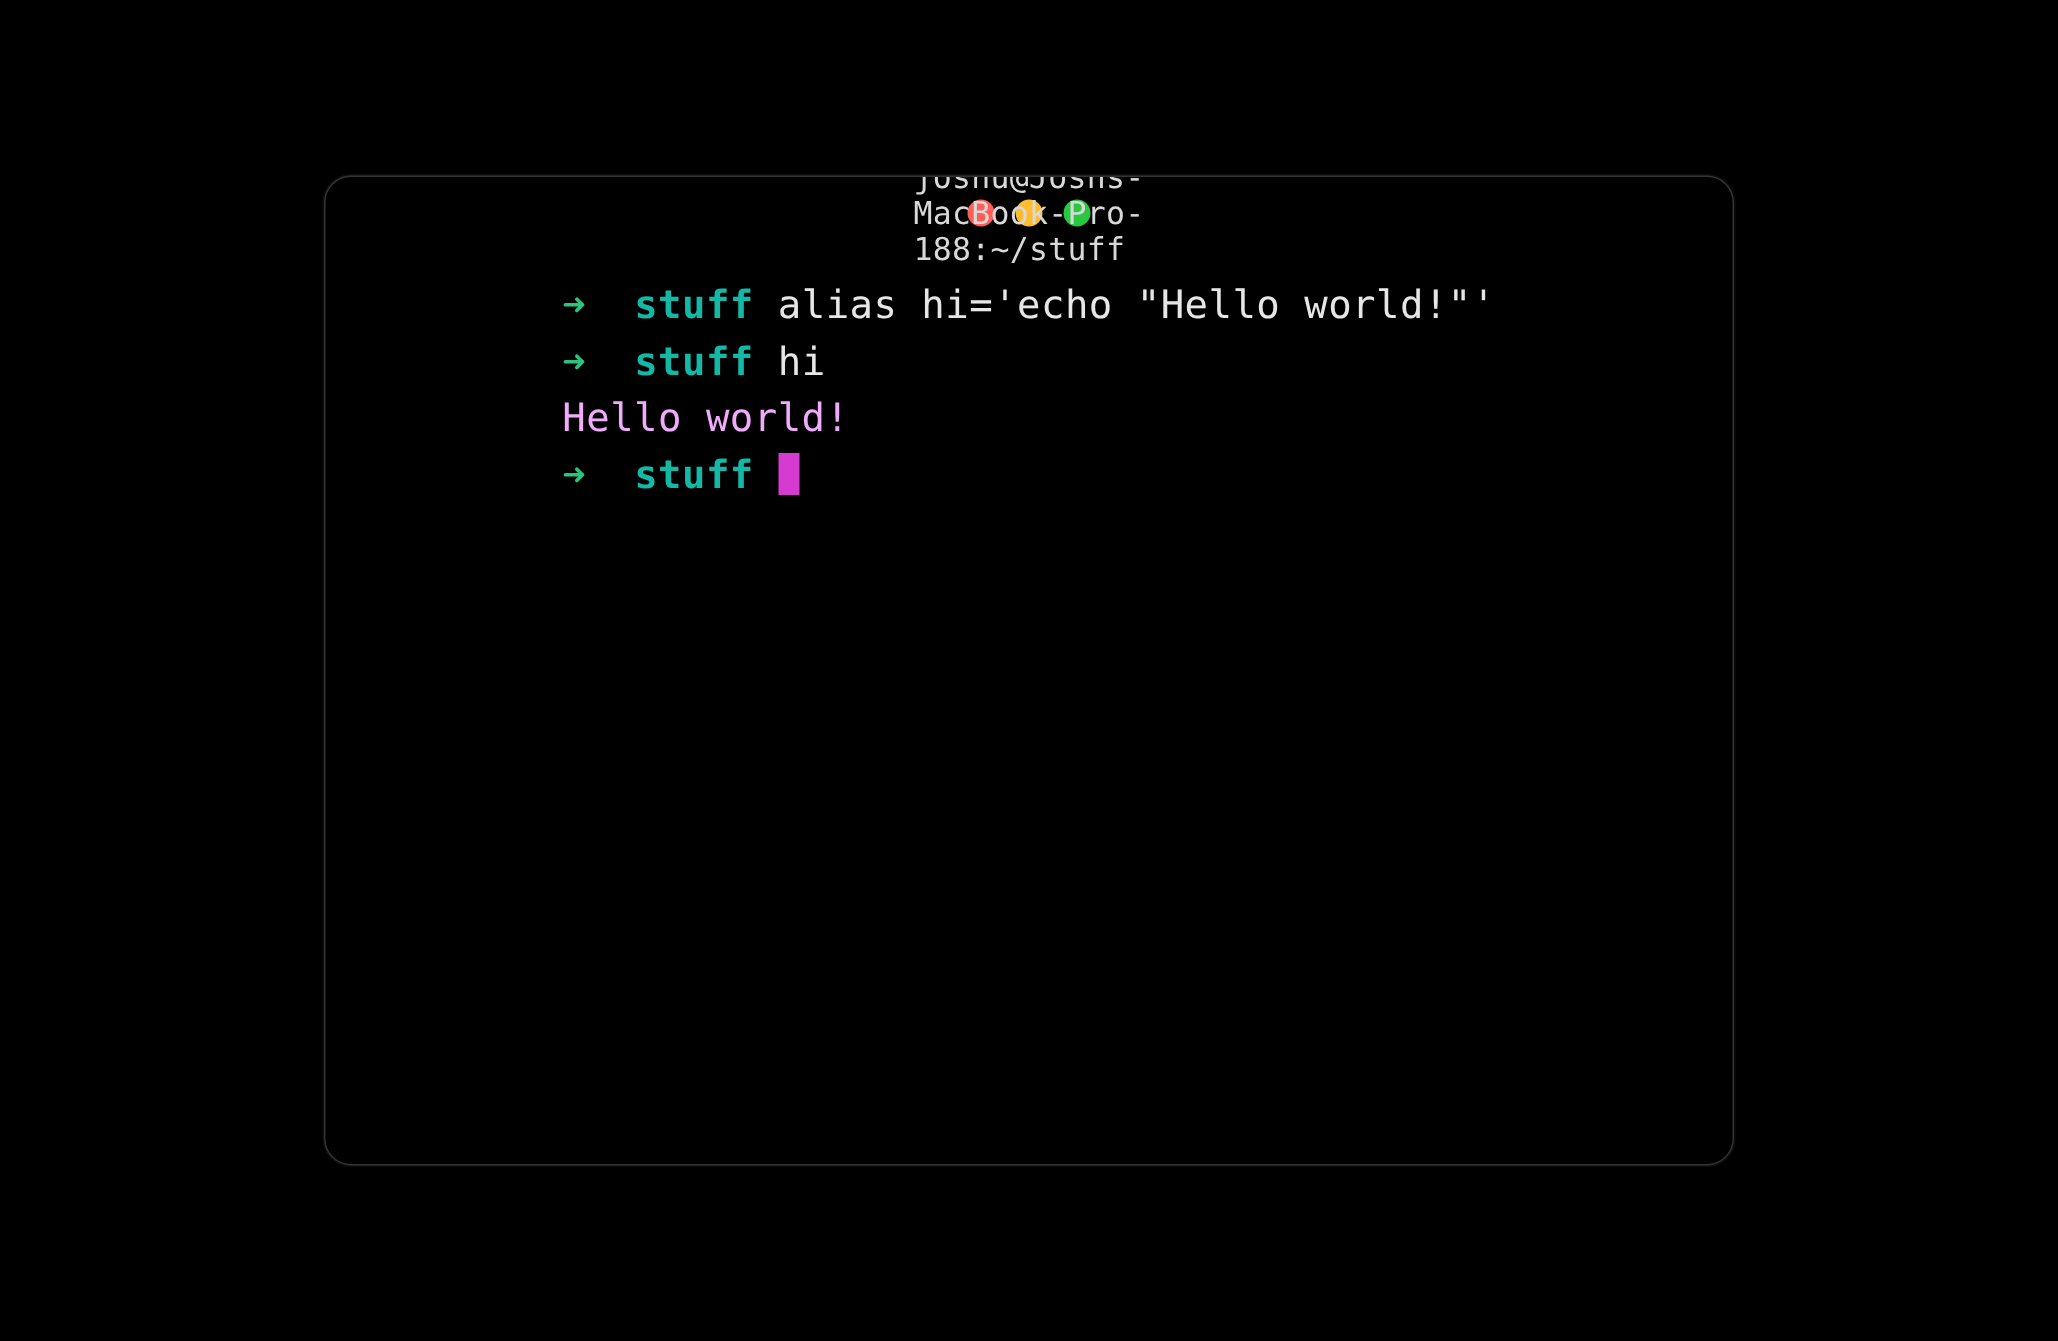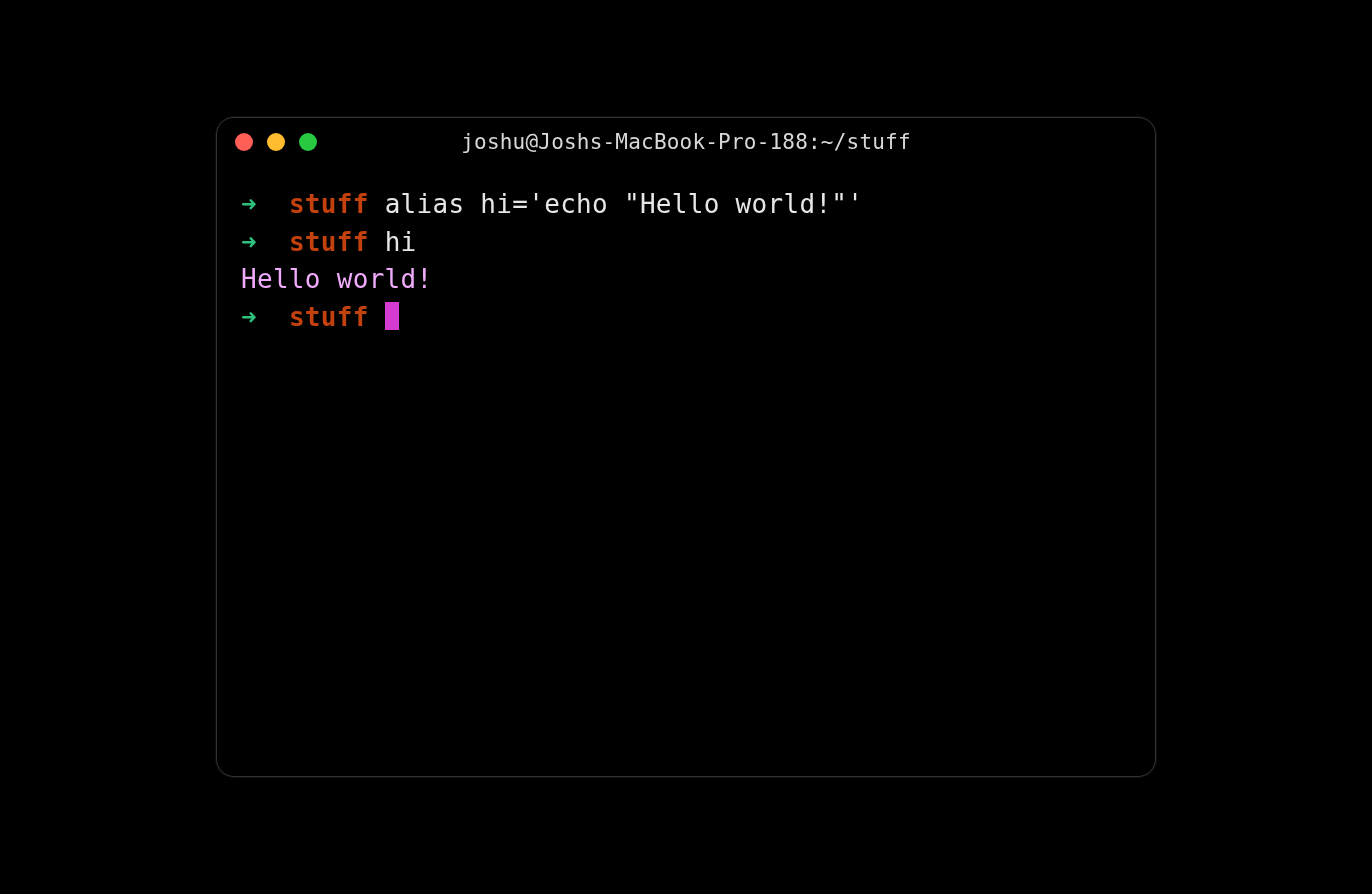--- a/index.html
+++ b/index.html
@@ -19,20 +19,21 @@
     .terminal-window {
       width: 940px;
       height: 660px;
       background: #000000;
       border: 1px solid #333333;
       border-radius: 18px;
       overflow: hidden;
       display: flex;
       flex-direction: column;
       box-shadow: 0 0 0 1px rgba(255,255,255,0.05);
+      align-items: center;
     }
     .titlebar {
       height: 48px;
       display: flex;
       align-items: center;
       padding: 0 18px;
       position: relative;
     }
     .traffic-lights {
       display: flex;
@@ -66,21 +67,21 @@
       letter-spacing: 0.3px;
     }
     .line {
       display: block;
     }
     .arrow {
       color: #2ec27e;
       font-weight: 700;
     }
     .dir {
-      color: #c2410c;
+      color: #14b8a6;
       font-weight: 700;
     }
     .cmd {
       color: #e6e6e6;
     }
     .out {
       color: #f0abfc;
     }
     .cursor {
       display: inline-block;

